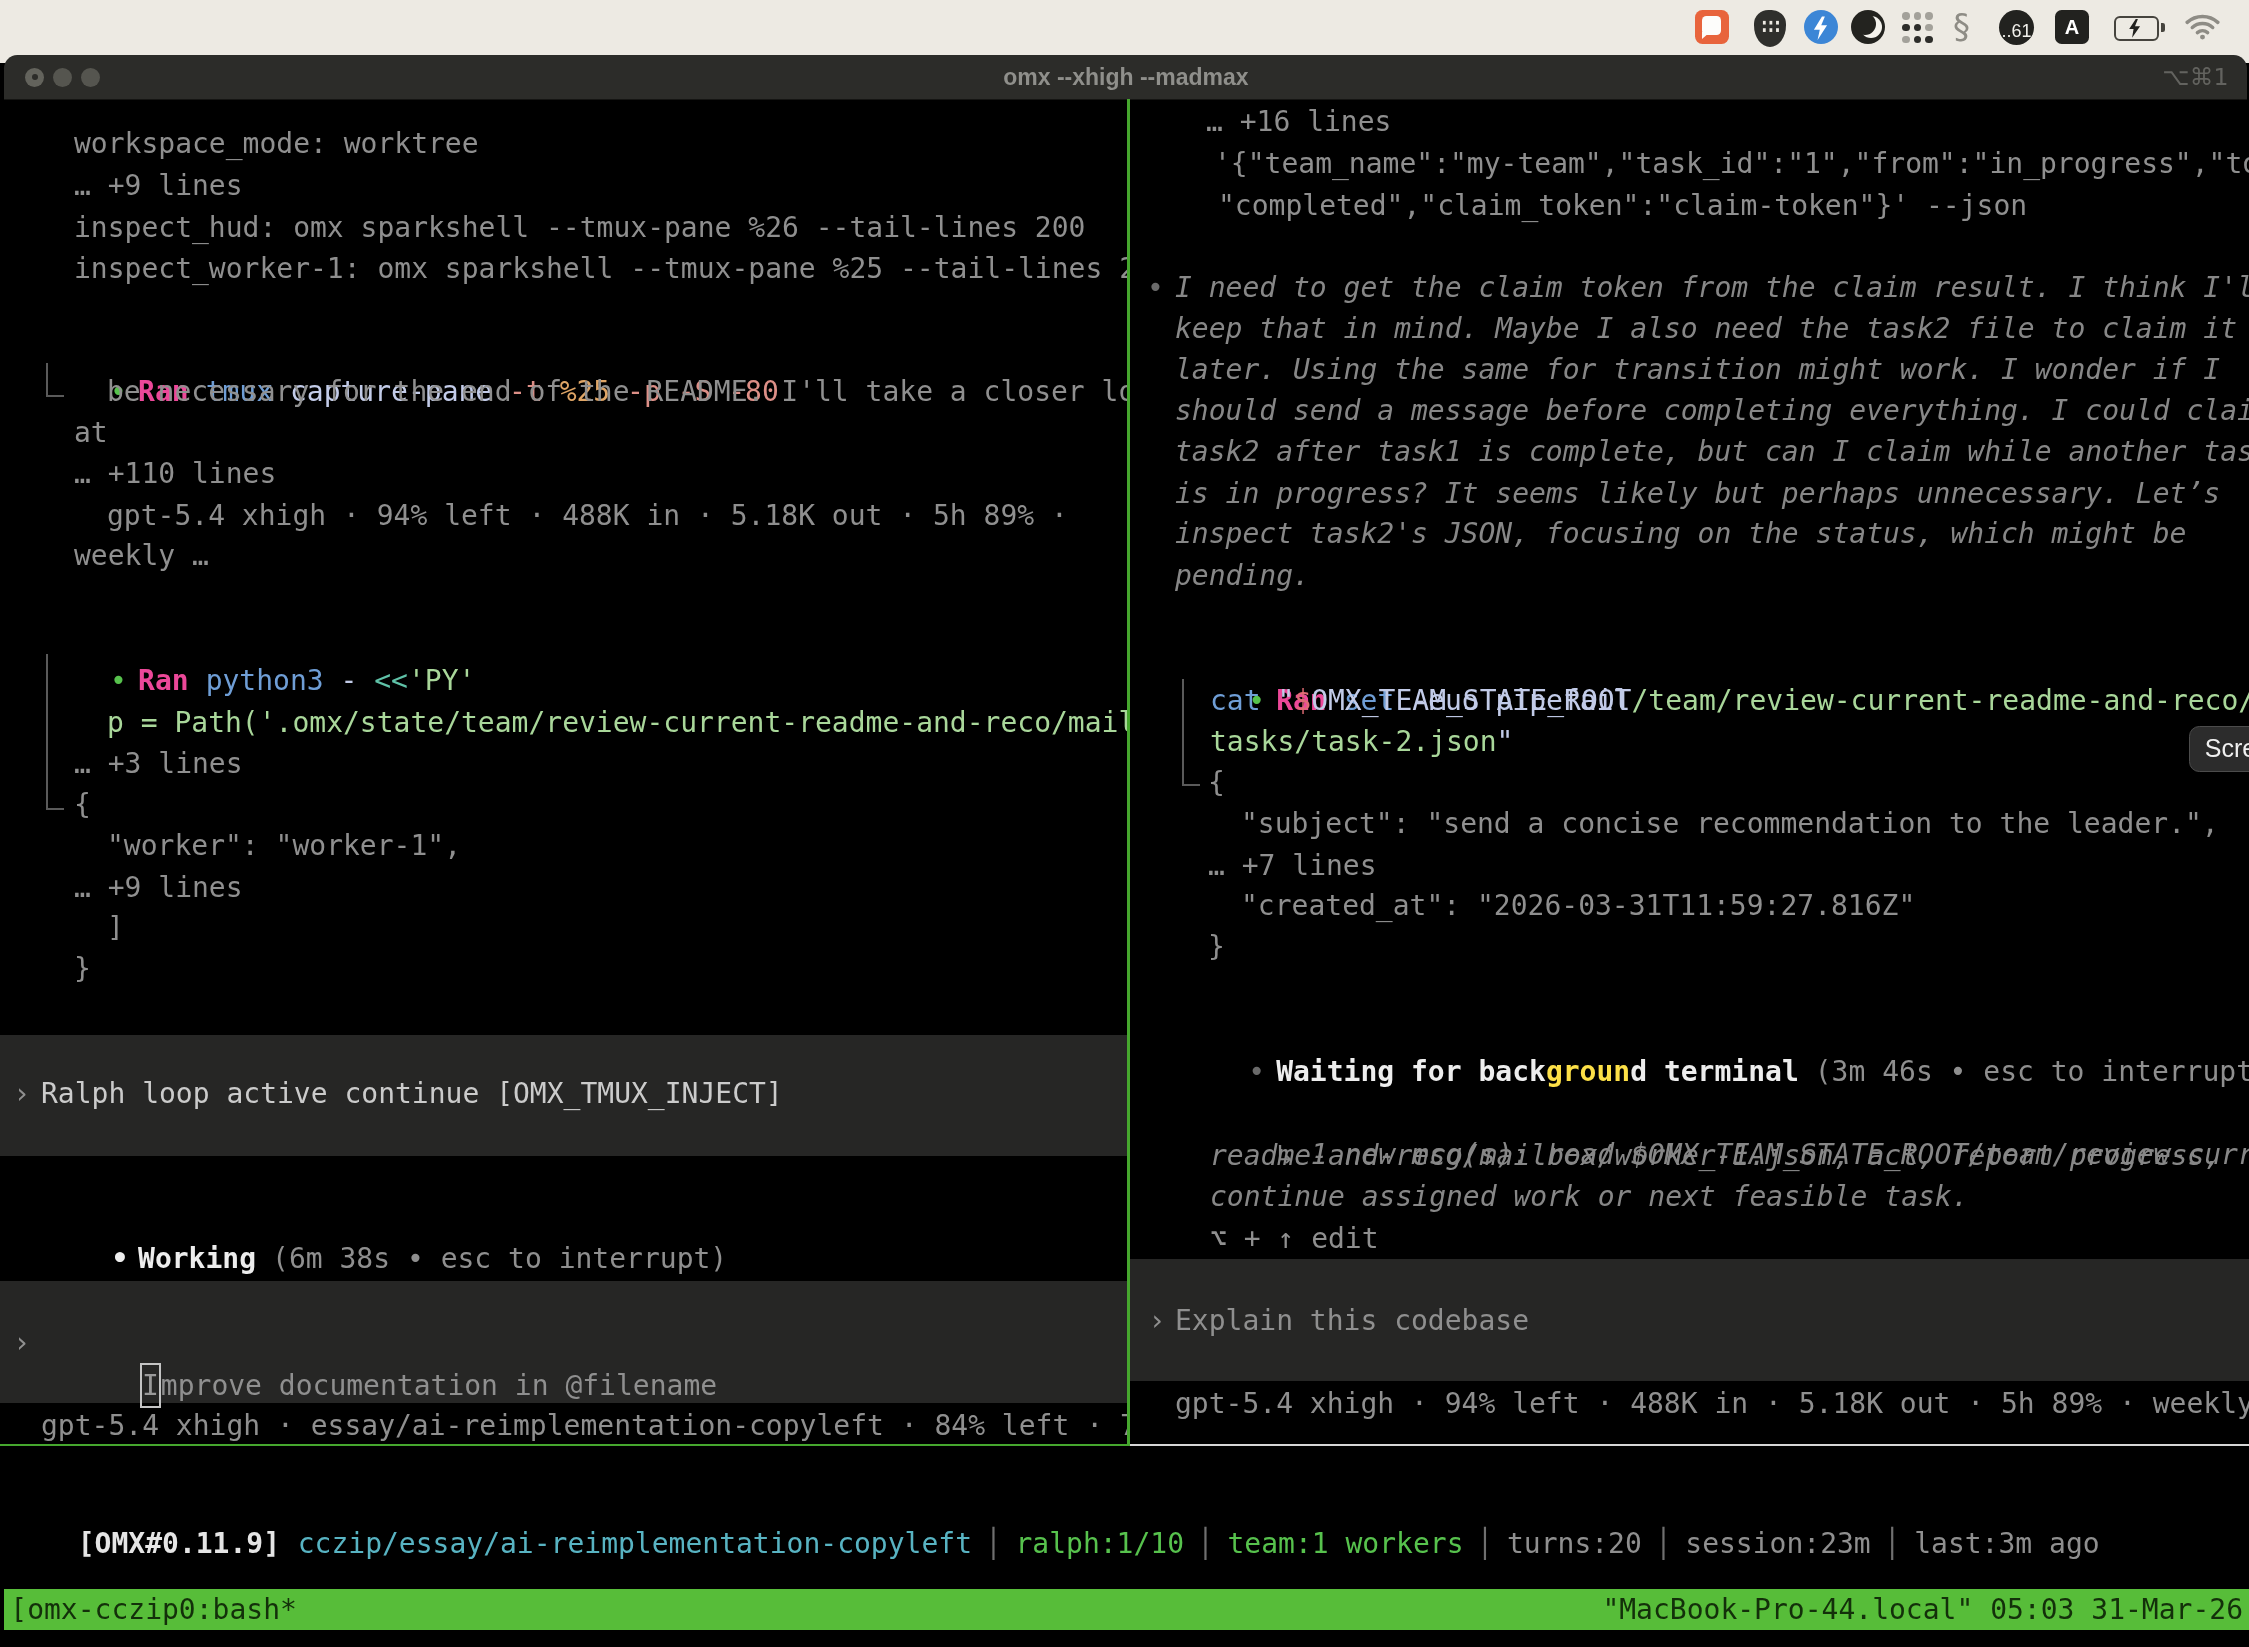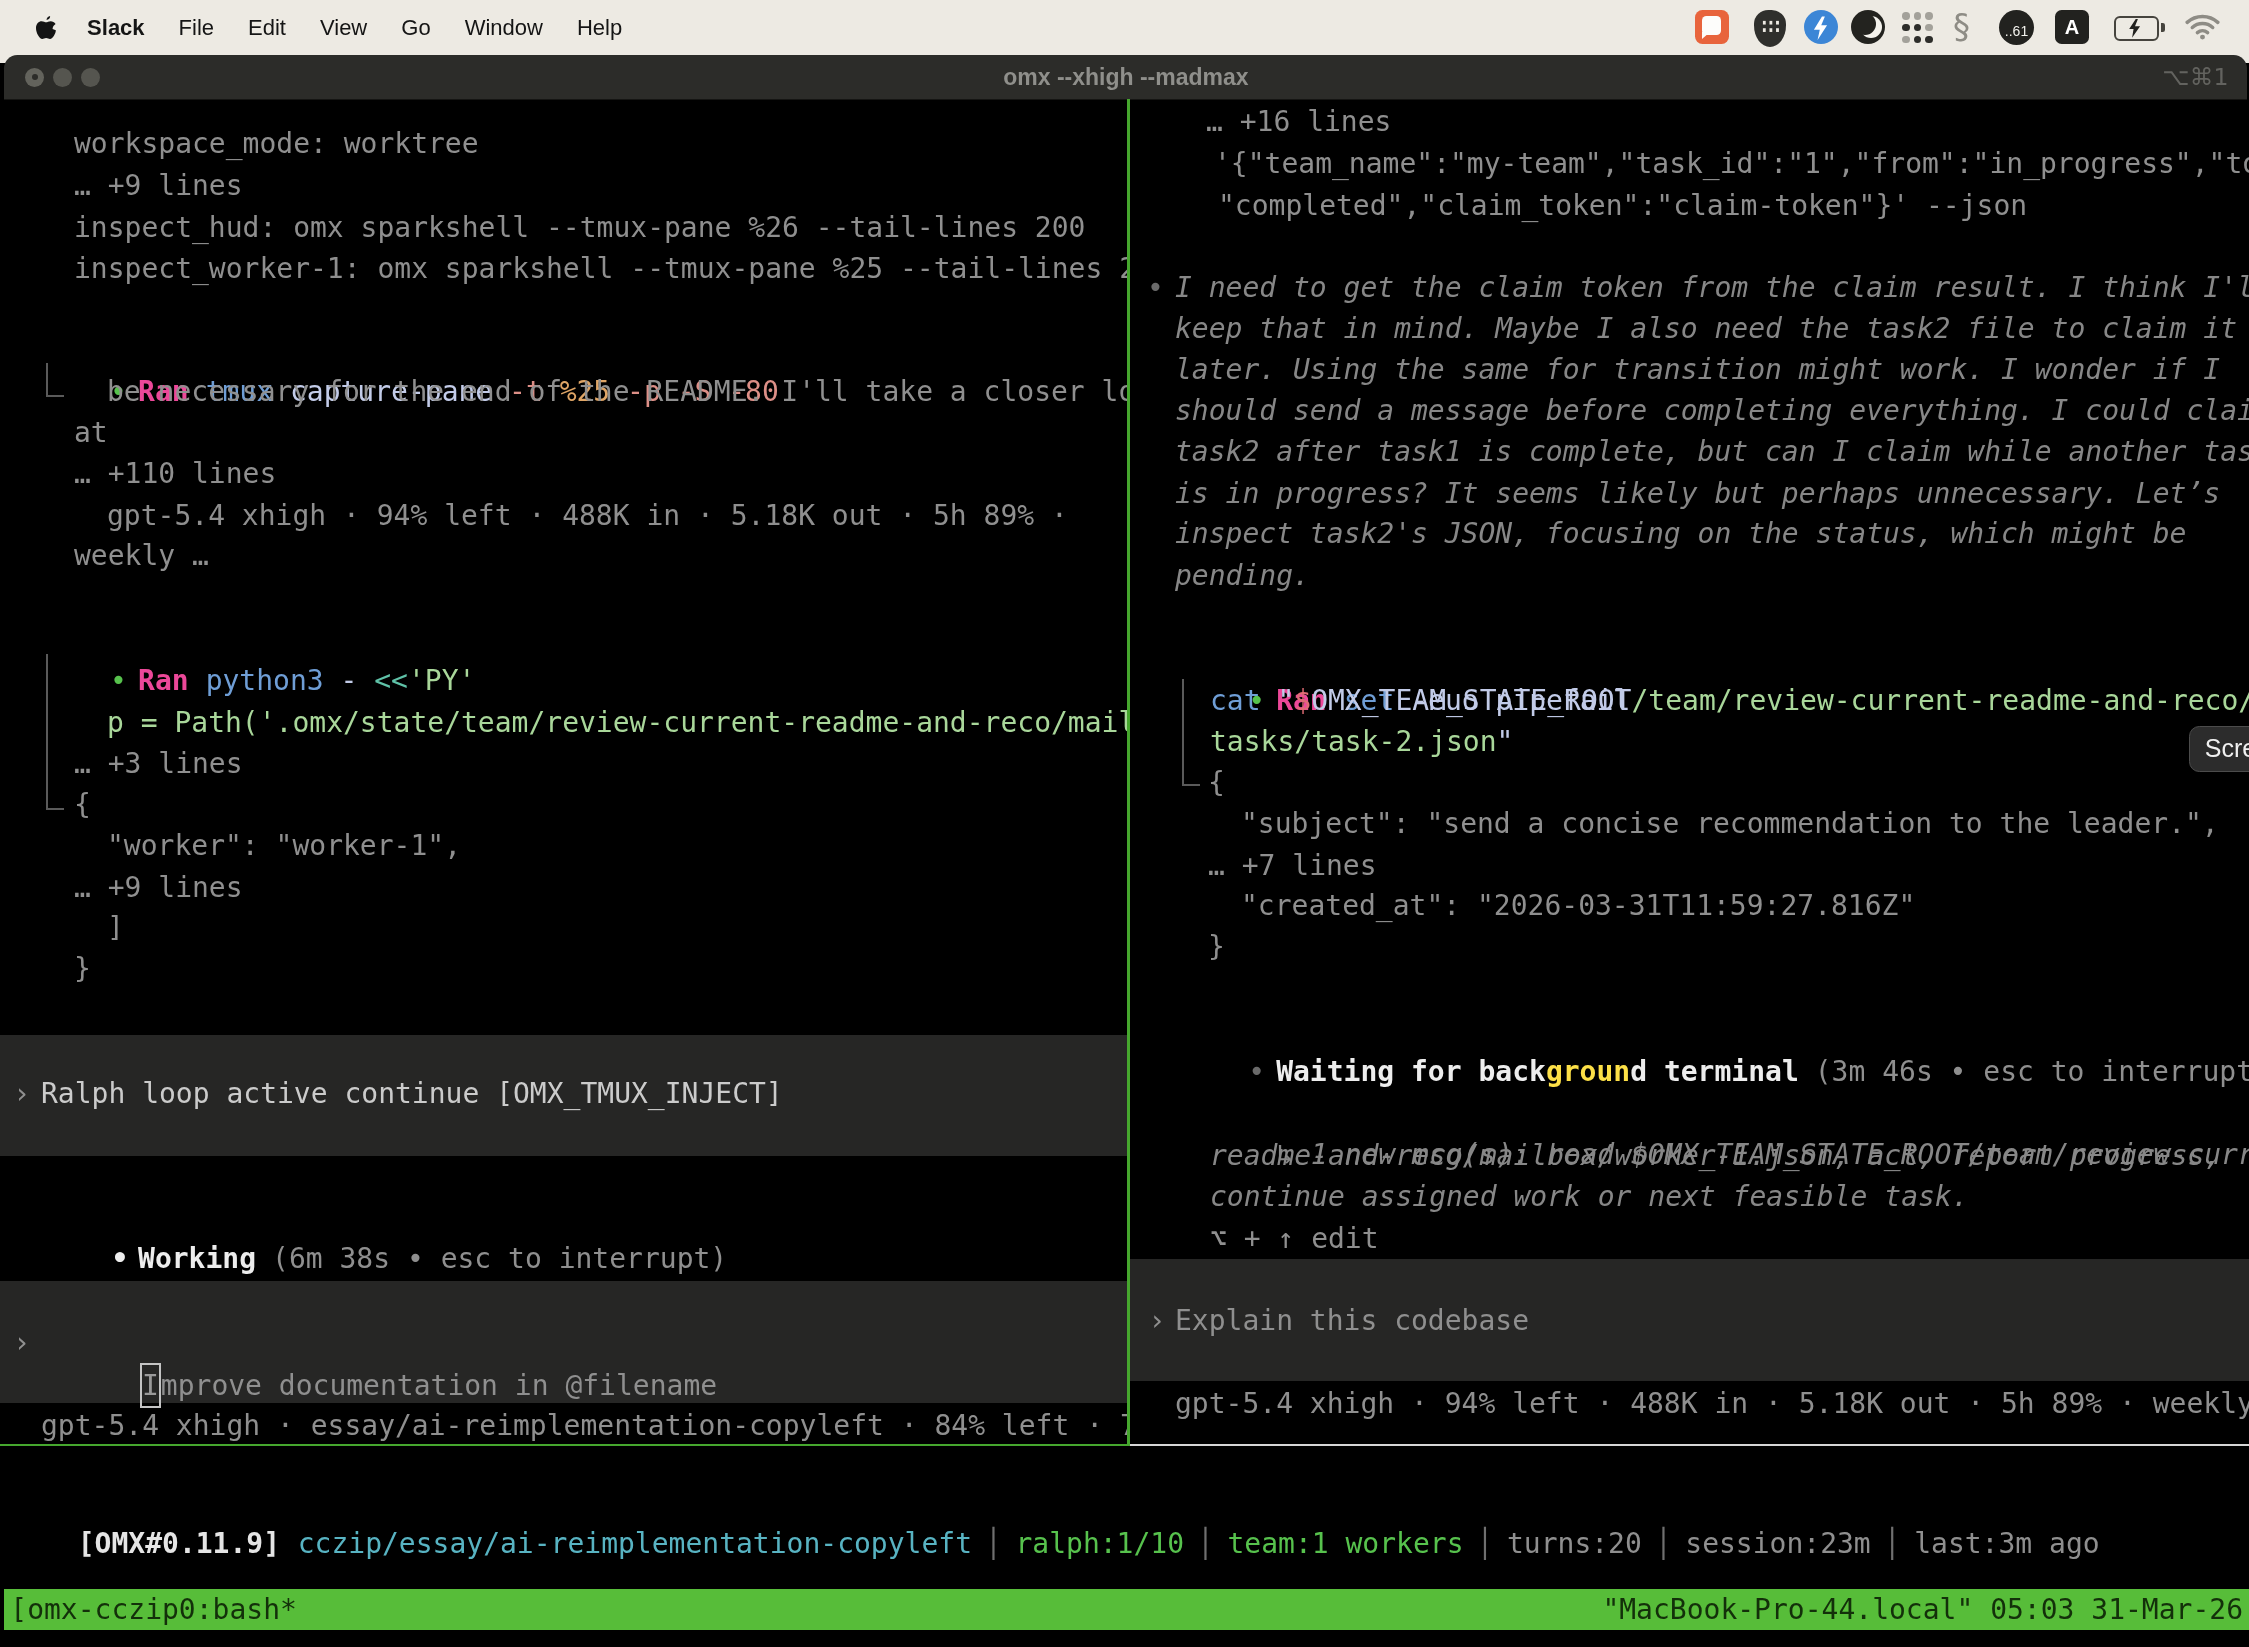--- a/index.html
+++ b/index.html
@@ -24,21 +24,21 @@
   .ic-blue{left:130px;width:34px;height:34px;border-radius:50%;background:#3c86d6;}
   .ic-blue svg{position:absolute;left:7.4px;top:4.4px;}
   .ic-moon{left:177px;width:34px;height:34px;border-radius:50%;background:#23231f;overflow:hidden;}
   .ic-moon i{position:absolute;left:8.9px;top:5.9px;width:22px;height:22px;border-radius:50%;background:#f4f2ec;}
   .ic-moon u{position:absolute;left:3px;top:3px;width:22px;height:22px;border-radius:50%;background:#23231f;}
   .ic-dots{left:226px;width:35px;height:35px;display:grid;grid-template-columns:repeat(3,1fr);align-items:center;justify-items:center;}
   .ic-dots i{width:7.4px;height:7.4px;border-radius:50%;}
   .dg{background:#a3a19a;} .db{background:#2d2d2a;}
   .ic-squig{left:279px;top:5.9px;font-family:"DejaVu Sans",sans-serif;font-size:34px;color:#8e8c85;}
   .ic-c61{left:325px;width:35px;height:35px;border-radius:50%;background:#22221f;color:#f2f1ec;
-      font-family:"Liberation Sans",sans-serif;font-size:14px;text-align:center;line-height:43px;}
+      font-family:"Liberation Sans",sans-serif;font-size:18px;text-align:center;line-height:43px;}
   .ic-akey{left:381px;width:34px;height:34px;border-radius:6.6px;background:#22221f;color:#fff;
       font-family:"Liberation Sans",sans-serif;font-weight:bold;font-size:20px;text-align:center;line-height:34px;}
   .ic-batt{left:440px;top:16px;width:53px;height:23.6px;}
   .ic-batt i{position:absolute;left:0;top:0;width:41px;height:20.7px;border:2.2px solid #46443e;border-radius:5.9px;}
   .ic-batt u{position:absolute;left:47px;top:6.6px;width:4.4px;height:9.6px;background:#46443e;border-radius:0 2.2px 2.2px 0;}
   .ic-batt svg{position:absolute;left:13.3px;top:1.5px;}
   .ic-wifi{left:511px;top:11.8px;}
   
   #titlebar{position:absolute;left:4.4px;top:55px;width:2243px;height:44px;background:#2c2c29;
     border-radius:13.3px 13.3px 0 0;z-index:2;border-bottom:0.7px solid #151513;}
@@ -80,33 +80,20 @@
   #tooltip{position:absolute;left:2189px;top:726px;width:103px;height:46px;background:#2c2c2c;
     border:1.5px solid #4c4c4c;border-radius:10.3px;z-index:5;color:#f0f0f0;
     font-family:"Liberation Sans",sans-serif;font-size:25px;line-height:43px;padding-left:14.8px;box-sizing:border-box;}
 </style>
 </head>
 <body>
 
 <div id="screen">
 
   <div id="menubar">
-    <div class="bar">
-      <svg id="applelogo" viewBox="0 0 20 24">
-        <path d="M10.6 5.2c0.1-1.8 1.5-3.2 3.1-3.4c0.2 1.8-1.3 3.3-3.1 3.4z" fill="#141414"></path>
-        <path d="M15.8 12.9c0-2.1 1.2-3.5 2.6-4.4c-1-1.5-2.6-2.3-4.2-2.3c-1.8 0-2.9 0.9-3.9 0.9c-1 0-2.3-0.9-3.9-0.9C4 6.2 1.6 8.4 1.6 12c0 4.3 3 9.4 5.4 9.4c1.1 0 1.9-0.8 3.3-0.8c1.4 0 2.1 0.8 3.3 0.8c2.4 0 5-4.7 5-7.4z" fill="#141414"></path>
-      </svg>
-      <span class="mname">Slack</span>
-      <span class="mitem">File</span>
-      <span class="mitem">Edit</span>
-      <span class="mitem">View</span>
-      <span class="mitem">Go</span>
-      <span class="mitem">Window</span>
-      <span class="mitem">Help</span>
-    </div>
     <div id="sticons">
       <div class="sic ic-chat">
           <i></i>
           <u></u>
         </div>
       <div class="sic ic-shield">
           <i></i>
         </div>
       <div class="sic ic-blue">
         <svg width="19" height="26.6" viewBox="0 0 26 36">

